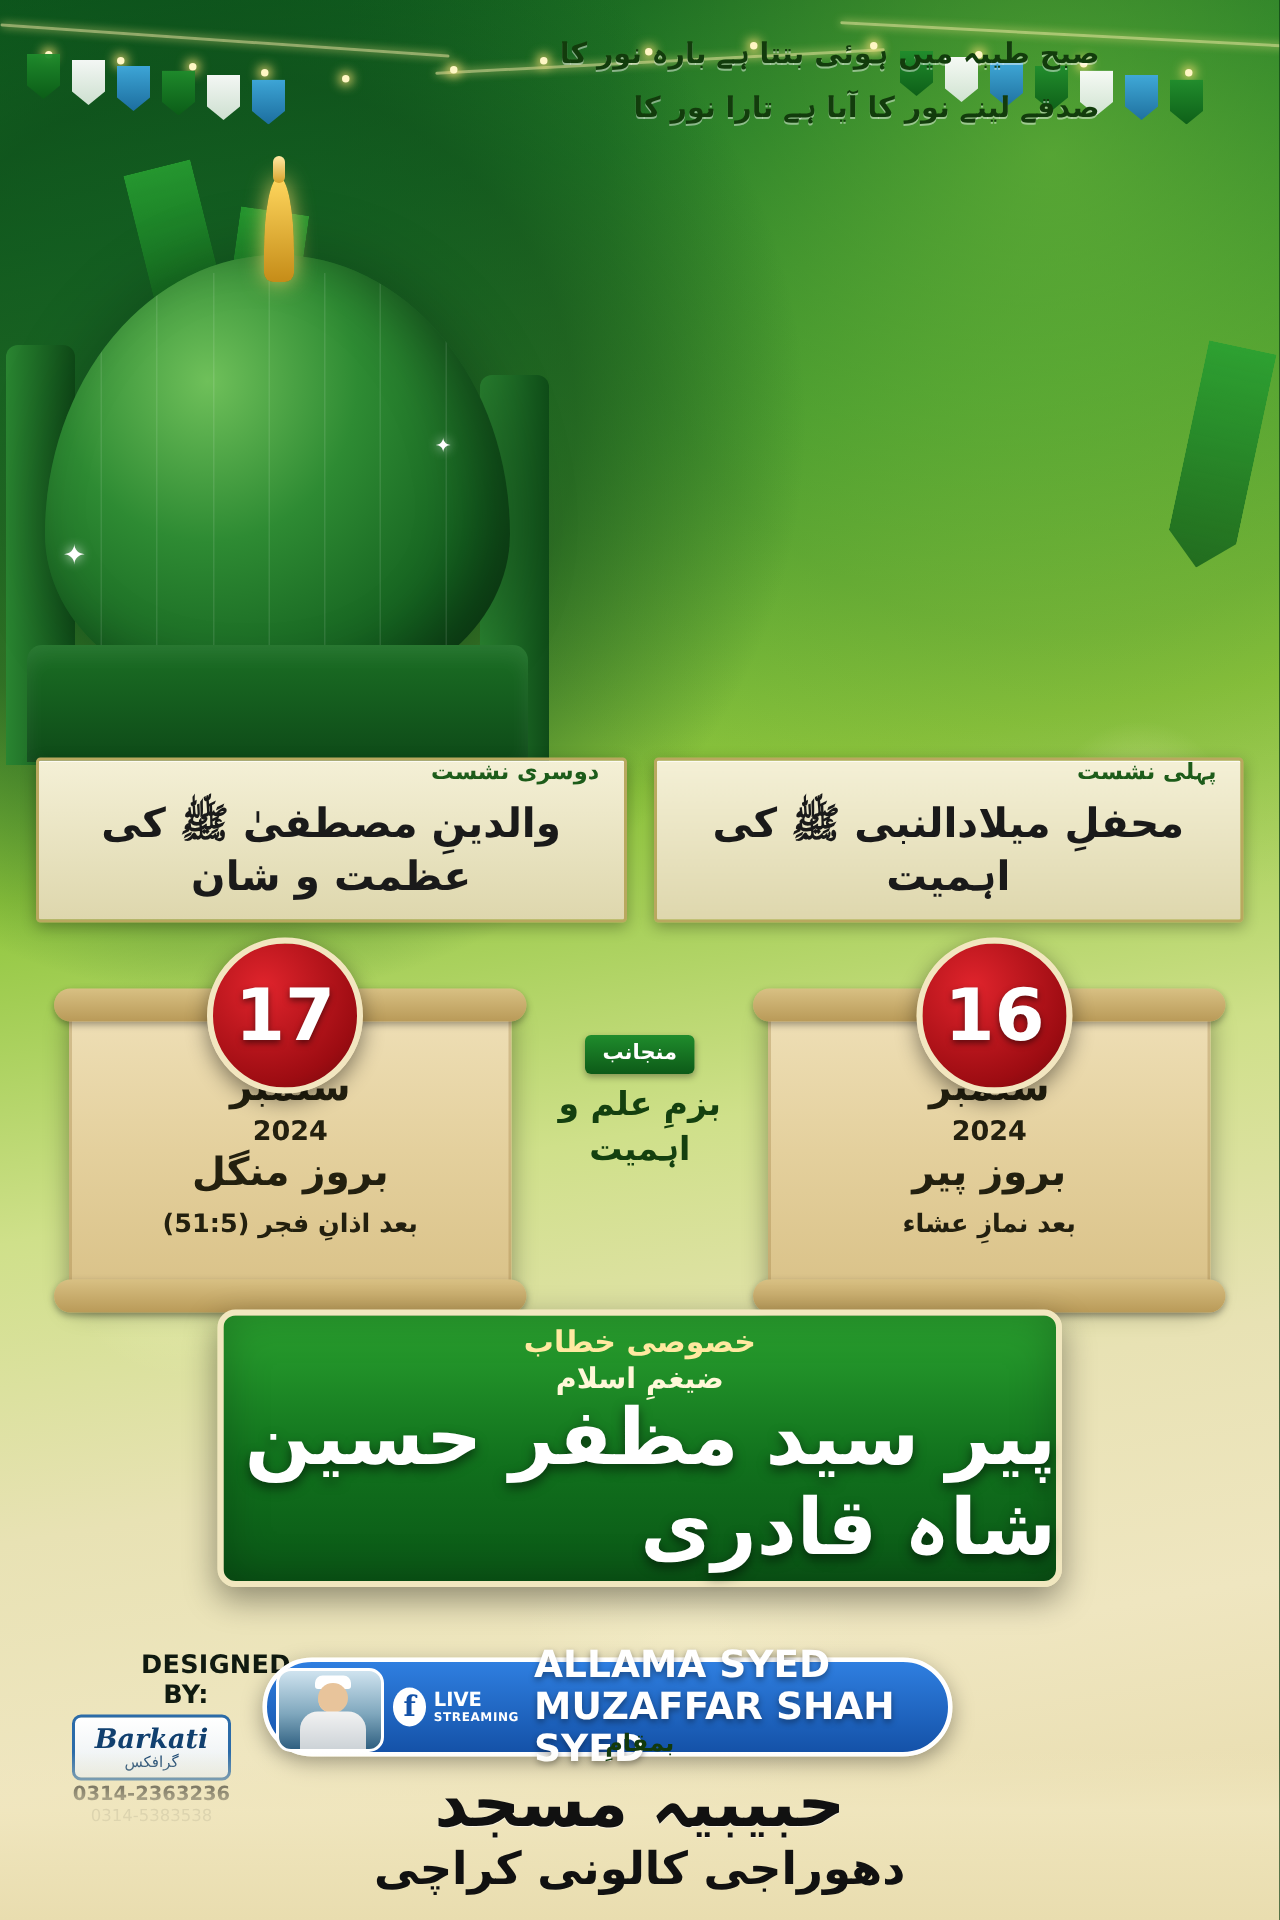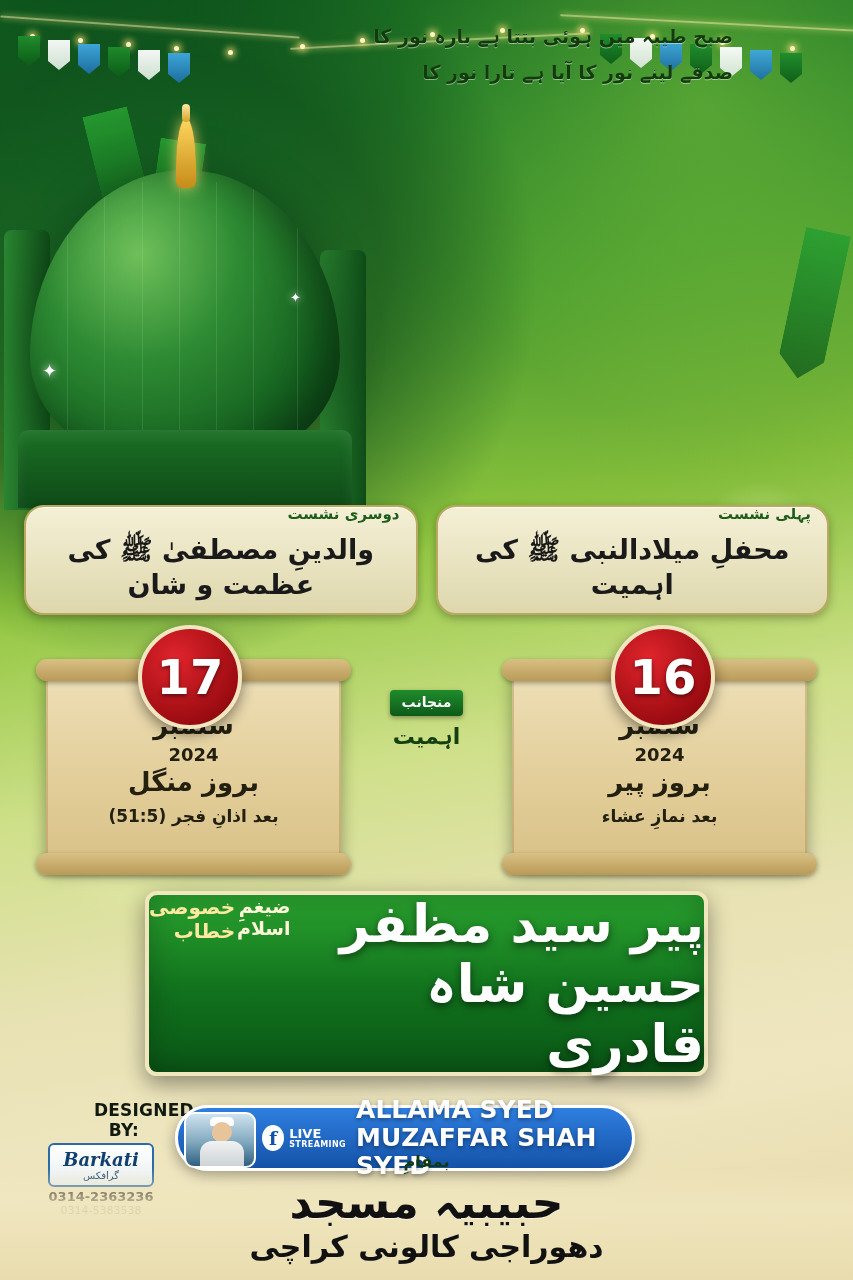--- a/index.html
+++ b/index.html
@@ -85,21 +85,21 @@
   }
   .sub-headline { position: absolute; left: 0; right: 0; top: 440px; text-align: center;
     color: #7a1010; font-size: 40px; font-weight: bold;
     -webkit-text-stroke: 2px #ffd400; paint-order: stroke fill;
     text-shadow: 0 2px 6px rgba(0,0,0,0.35); }
 
   
   .sessions { position: absolute; left: 24px; right: 24px; top: 505px; height: 110px;
     display: flex; gap: 18px; flex-direction: row-reverse; }
   .session {
-    flex: 1; position: relative; border-radius: 20px;
+    flex: 1; position: relative; border-radius: 3px;
     background: linear-gradient(180deg,#f4f0d6,#ded7ad);
     border: 2px solid #b9a85f;
     box-shadow: 0 3px 10px rgba(0,0,0,0.3), inset 0 1px 0 rgba(255,255,255,.7);
     display: flex; align-items: center; justify-content: center;
   }
   .session .label { position: absolute; top: -2px; right: 16px; font-size: 15px; color: #1d5c1a; font-weight: bold; }
   .session .txt { font-size: 27px; font-weight: bold; color: #1a1a1a; padding: 14px 10px 0; text-align: center; line-height: 1.3; }
 
   
   .scrolls { position: absolute; left: 20px; right: 20px; top: 625px; height: 255px; }
@@ -136,25 +136,25 @@
   .daybadge.left { left: 118px; }
 
   .mid-tag { position: absolute; left: 50%; transform: translateX(-50%); top: 60px; width: 180px;
     text-align: center; color: #14400f; font-size: 22px; font-weight: bold; line-height: 1.4; }
   .mid-tag .chip { display: inline-block; margin-bottom: 6px; padding: 3px 12px; border-radius: 4px;
     background: linear-gradient(180deg,#1f8c2c,#0d5a18); color: #fff; font-size: 14px;
     box-shadow: 0 2px 5px rgba(0,0,0,.35); }
 
   
   .speaker-panel {
-    position: absolute; left: 145px; top: 891px; width: 563px; height: 185px;
+    position: absolute; left: 145px; top: 873px; width: 563px; height: 185px;
     background: linear-gradient(180deg,#2aa22f,#11711d 55%, #0a5716);
     border: 4px solid #f1e7bf; border-radius: 12px;
     box-shadow: 0 8px 22px rgba(0,0,0,0.4), inset 0 0 30px rgba(0,0,0,0.25);
-    display: flex; flex-direction: row; justify-content: center;
+    display: flex; flex-direction: column; align-items: center; justify-content: center;
   }
   .speaker-panel .khitab { color: #ffe9a0; font-size: 20px; font-weight: bold; margin-bottom: 2px; }
   .speaker-panel .titleline { color: #fff8d8; font-size: 19px; font-weight: bold; }
   .speaker-panel .name { color: #ffffff; font-size: 52px; font-weight: bold; line-height: 1.15;
     text-shadow: 0 3px 8px rgba(0,0,0,.55); }
 
   
   .designer { position: absolute; left: 48px; top: 1100px; width: 106px; text-align: center; }
   .designer .dl { font-size: 17px; font-weight: bold; color: #101a10; letter-spacing: .2px; margin-left: 46px; }
   .designer .card { margin-top: 3px; background: linear-gradient(180deg,#ffffff,#e8eef0);
@@ -299,20 +299,21 @@
         <div class="date-line urdu">بروز منگل</div>
         <div class="time urdu">بعد اذانِ فجر (5:15)</div>
       </div>
     </div>
 
     <div class="daybadge right">16</div>
     <div class="daybadge left">17</div>
 
     <div class="mid-tag urdu">
       <div class="chip">منجانب</div>
+      <div>بزمِ علم و</div>
       <div>اہمیت</div>
     </div>
   </div>
 
   <div class="speaker-panel">
     <div class="khitab urdu">خصوصی خطاب</div>
     <div class="titleline urdu">ضیغمِ اسلام</div>
     <div class="name urdu">پیر سید مظفر حسین شاہ قادری</div>
   </div>
 

